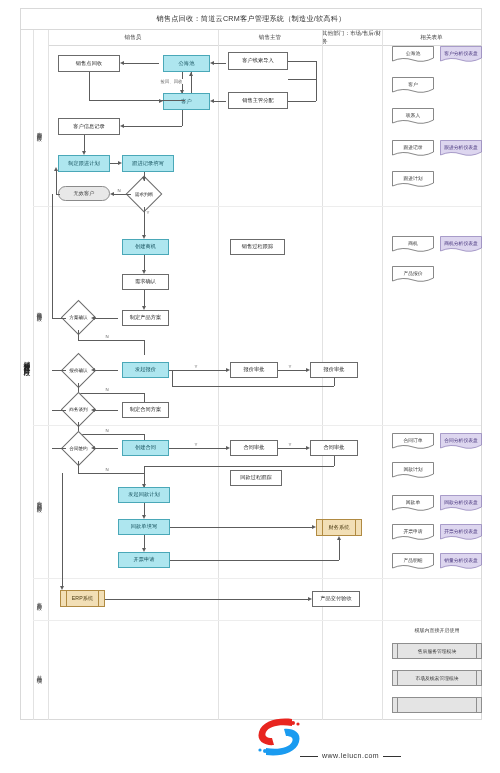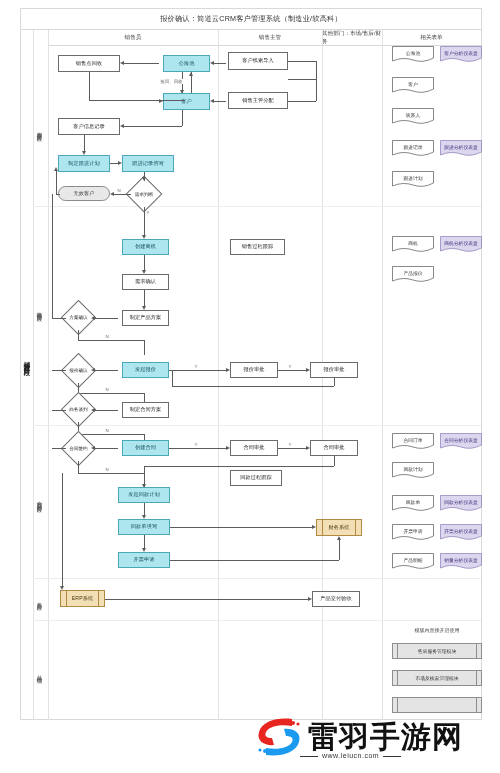--- a/index.html
+++ b/index.html
@@ -76,21 +76,21 @@
   .wm .wm-url:before,.wm .wm-url:after{content:"";position:absolute;top:50%;width:18px;height:1px;background:#333;}
   .wm .wm-url:before{left:-22px;} .wm .wm-url:after{right:-22px;}
 </style>
 </head>
 <body>
 
 <div id="page">
 
   <div class="frame"></div>
   <div class="title-bar">
-    <span>报价确认：简道云CRM客户管理系统（制造业/软高科）</span>
+    <span>销售点回收：简道云CRM客户管理系统（制造业/软高科）</span>
   </div>
 
   <div class="hdr-row" style="left:48px;width:170px;">
     <span>销售员</span>
     </div>
   <div class="hdr-row" style="left:218px;width:104px;">
     <span>销售主管</span>
     </div>
   <div class="hdr-row" style="left:322px;width:60px;">
     <span>其他部门：市场/售后/财务</span>
@@ -543,17 +543,16 @@
     <div class="wm-ico">
       <svg viewBox="0 0 54 48" width="54" height="48">
         <path d="M40,6 C26,4 10,8 7,19 C4,29 14,33 22,32 L20,25 C15,25 12,23 14,19 C17,13 28,11 40,13 Z" fill="#e8251f"></path>
         <path d="M14,42 C28,44 44,40 47,29 C50,19 40,15 32,16 L34,23 C39,23 42,25 40,29 C37,35 26,37 14,35 Z" fill="#1a9bf0"></path>
         <circle cx="41" cy="10" r="2" fill="#e8251f"></circle>
           <circle cx="46" cy="11" r="1.6" fill="#e8251f"></circle>
         <circle cx="13" cy="38" r="2" fill="#1a9bf0"></circle>
           <circle cx="8" cy="37" r="1.6" fill="#1a9bf0"></circle>
       </svg>
     </div>
-    <div class="wm-tx">雷羽手游网</div>
     <div class="wm-url">www.leiucn.com</div>
   </div>
 
 </div>
 
 </body></html>

